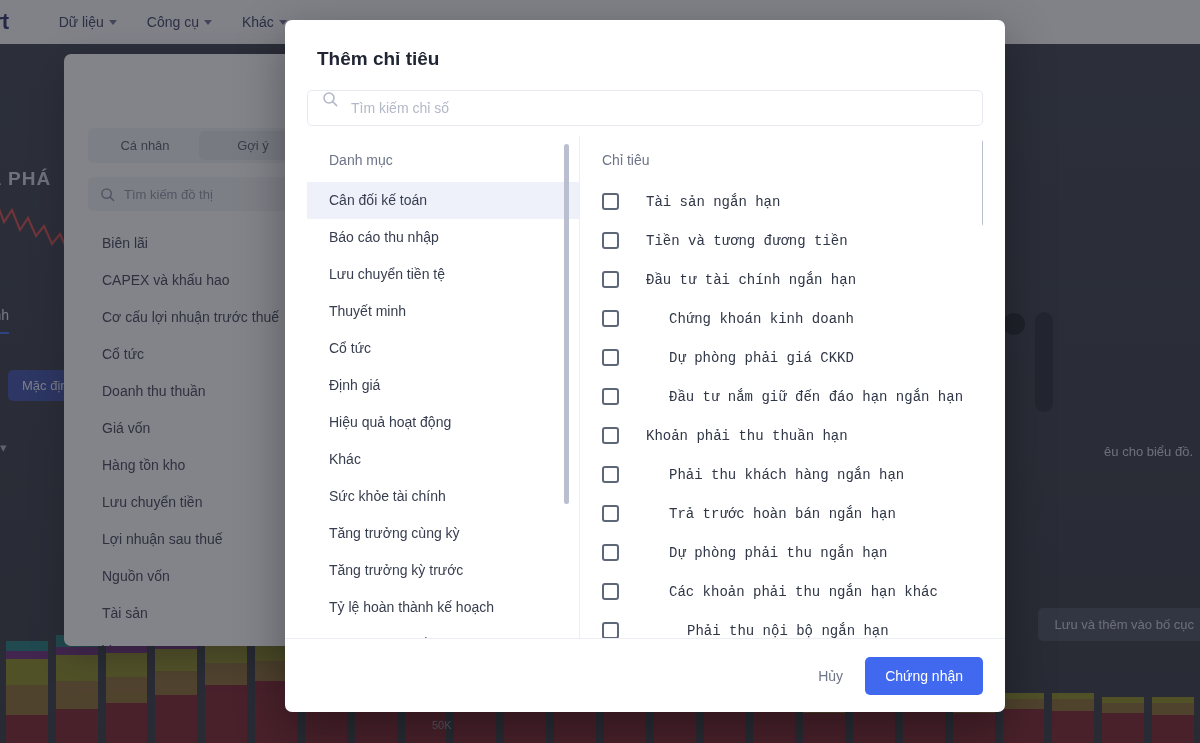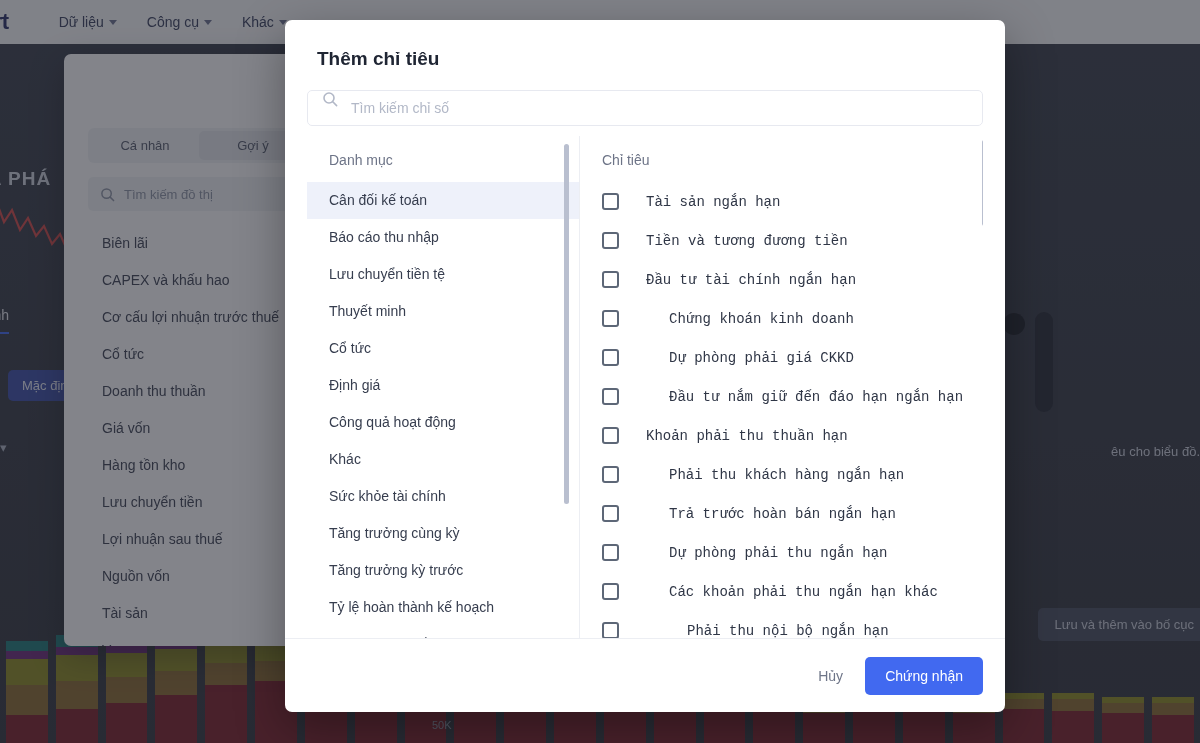--- a/index.html
+++ b/index.html
@@ -100,21 +100,21 @@
     font-size: 13px; color: #8d94a6;
   }
   .bg-panel-list { margin: 14px 0 0 38px; }
   .bg-panel-list-item {
     font-size: 14px; color: #3e4456; height: 37px; line-height: 37px;
     white-space: nowrap;
   }
 
   
   .bg-hint {
-    position: absolute; right: 0; top: 444px; font-size: 13px;
+    position: absolute; right: 7px; top: 444px; font-size: 13px;
     color: #c9cedb; z-index: 6; white-space: nowrap;
   }
   .bg-savebtn {
     position: absolute; right: -10px; top: 608px;
     background: #484f60; color: #c7ccd9; font-size: 13px;
     padding: 9px 16px; border-radius: 5px; z-index: 6; white-space: nowrap;
   }
   .bg-dot {
     position: absolute; right: 175px; top: 313px; width: 22px; height: 22px;
     border-radius: 50%; background: #1e222c; z-index: 6;
@@ -444,21 +444,21 @@
 
     <div class="col-cats">
       <div class="col-head">Danh mục</div>
       <div id="cat-list">
           <div class="cat-item selected">Cân đối kế toán</div>
           <div class="cat-item">Báo cáo thu nhập</div>
           <div class="cat-item">Lưu chuyển tiền tệ</div>
           <div class="cat-item">Thuyết minh</div>
           <div class="cat-item">Cổ tức</div>
           <div class="cat-item">Định giá</div>
-          <div class="cat-item">Công quả hoạt động</div>
+          <div class="cat-item">Hiệu quả hoạt động</div>
           <div class="cat-item">Khác</div>
           <div class="cat-item">Sức khỏe tài chính</div>
           <div class="cat-item">Tăng trưởng cùng kỳ</div>
           <div class="cat-item">Tăng trưởng kỳ trước</div>
           <div class="cat-item">Tỷ lệ hoàn thành kế hoạch</div>
           <div class="cat-item">Tài sản - Chỉ số</div>
         </div>
       <div class="sbar sbar-cats" id="sbar-cats" style="top: 8px; height: 360px;"></div>
     </div>
 

